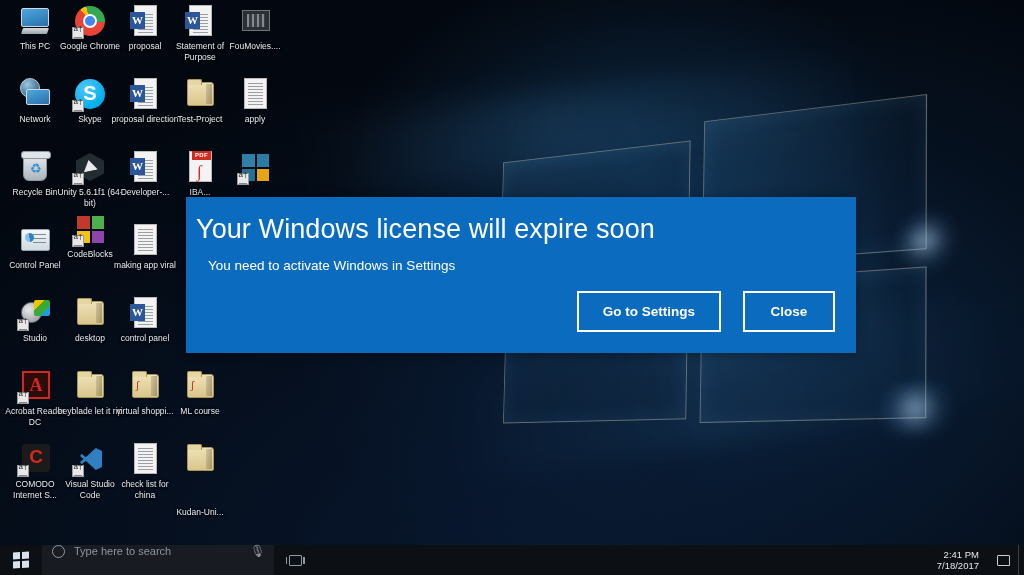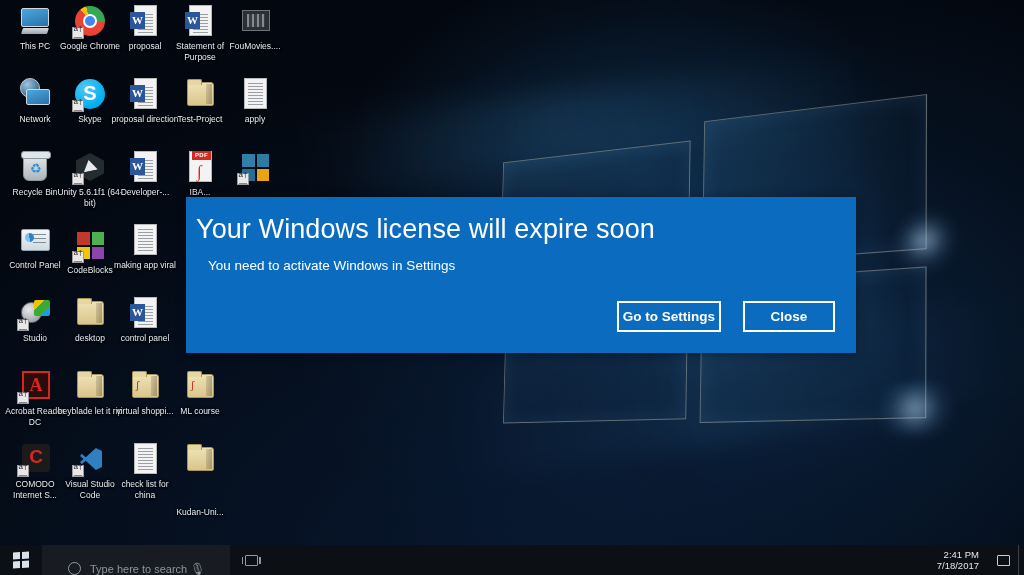--- a/index.html
+++ b/index.html
@@ -343,22 +343,22 @@
     white-space:nowrap;
   }
   #dialog-buttons {
     position:absolute;
     right:21px; bottom:21px;
     display:flex;
     gap:22px;
   }
   .dlg-btn {
     min-width:92px;
-    height:31px;
-    padding:0 4px;
+    height:41px;
+    padding:0 24px;
     border:2px solid #ffffff;
     background:transparent;
     color:#ffffff;
     font-size:13.5px;
     font-family:"Liberation Sans", sans-serif;
     font-weight:bold;
     cursor:pointer;
     display:flex; align-items:center; justify-content:center;
     white-space:nowrap;
   }
@@ -379,24 +379,24 @@
     cursor:pointer;
   }
   #start-button .flag {
     width:16px; height:16px;
     display:grid; grid-template-columns:1fr 1fr; grid-template-rows:1fr 1fr;
     gap:1.6px;
     transform:skewY(-4deg);
   }
   #start-button .flag i { background:#d8e2ea; display:block; }
   #search-box {
-    width:188px; height:30px;
+    width:232px; height:30px;
     background:#181c22;
-    display:flex; align-items:flex-end;
-    padding:0 26px;
+    display:flex; align-items:flex-start;
+    padding:0 10px;
     cursor:text;
   }
   #search-circle {
     width:13px; height:13px;
     border:1.6px solid #9099a3;
     border-radius:50%;
     flex:none;
   }
   #search-text {
     margin-left:9px;
@@ -607,21 +607,21 @@
         <div class="icon-label"></div>
       </div>
       <div class="icon-cell" style="left: 0px; top: 219px;">
         <div class="icon-art">
           <span class="art-ctrlpanel">
             <span class="bars"></span>
           </span>
         </div>
         <div class="icon-label">Control Panel</div>
       </div>
-      <div class="icon-cell" style="left: 55px; top: 224px;">
+      <div class="icon-cell" style="left: 55px; top: 208px;">
         <div class="icon-art">
           <span class="art-cblocks">
             <i></i>
             <i></i>
             <i></i>
             <i></i>
           </span>
           <span class="shortcut"></span>
         </div>
         <div class="icon-label">CodeBlocks</div>

